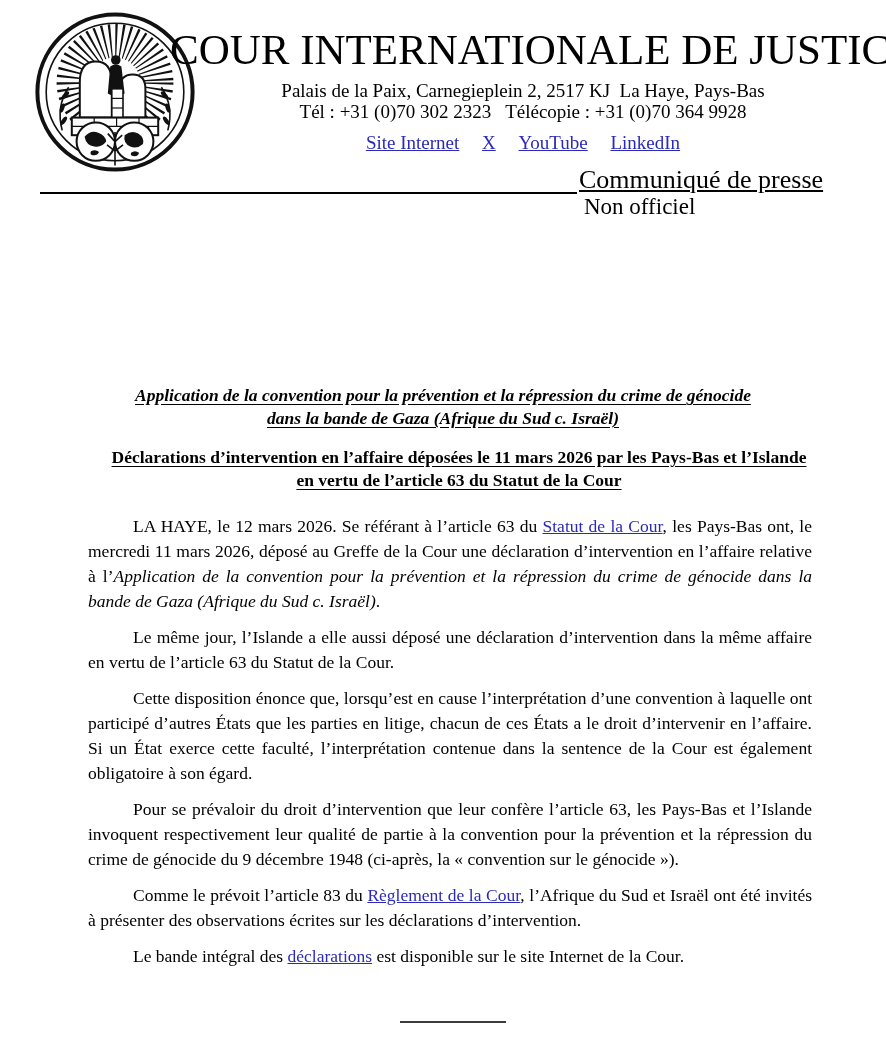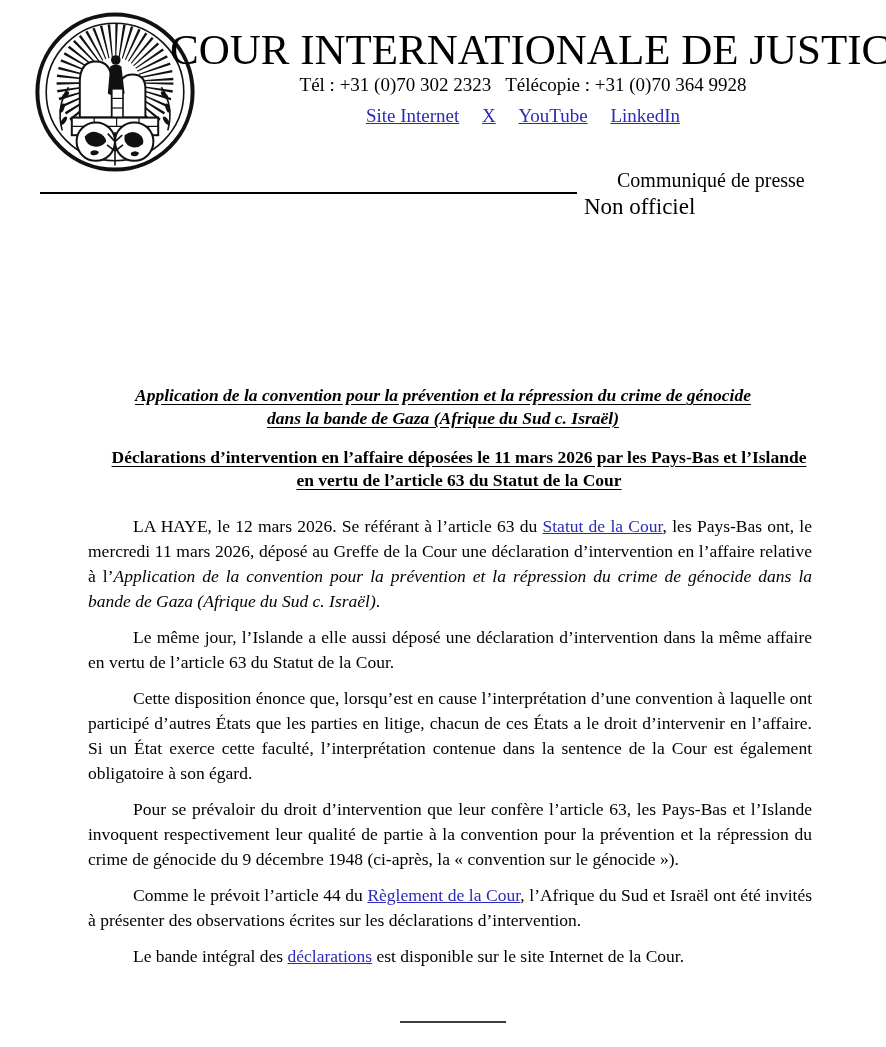--- a/index.html
+++ b/index.html
@@ -15,21 +15,21 @@
   .seal{position:absolute;left:35px;top:12px;width:160px;height:160px;}
   .header-text{position:absolute;left:170px;top:26px;width:706px;text-align:center;}
   .org-title{font-size:43px;font-weight:normal;line-height:48px;margin:0;letter-spacing:0px;white-space:nowrap;}
   .org-address{font-size:19px;line-height:21px;margin-top:6px;}
   .org-phone{font-size:19px;line-height:21px;}
   .org-links{font-size:19px;line-height:22px;margin-top:10px;}
   .org-links a{margin:0 9px;}
   a.doc-link{color:var(--link-color,#2b2ab8);text-decoration:underline;cursor:pointer;}
   
   .banner-rule{position:absolute;left:40px;top:178px;width:537px;height:14px;border-bottom:2px solid #000;}
-  .banner-title{position:absolute;left:617px;top:164px;font-size:20px;line-height:32px;white-space:nowrap;}
+  .banner-title{position:absolute;left:579px;top:164px;font-size:26px;line-height:32px;white-space:nowrap;text-decoration:underline;}
   .banner-sub{position:absolute;left:584px;top:197px;font-size:23px;line-height:20px;}
   
   .ref-block{position:absolute;left:655px;top:268px;font-size:18px;line-height:24px;}
   .ref-block sup{font-size:12px;}
   
   .case-title{position:absolute;left:78px;top:384px;width:730px;text-align:center;
     font-weight:bold;font-style:italic;font-size:17.5px;line-height:23px;}
   .subject-title{position:absolute;left:94px;top:446px;width:730px;text-align:center;
     font-weight:bold;font-size:17.5px;line-height:23px;}
   .title-line{white-space:nowrap;}
@@ -93,20 +93,21 @@
     <path d="M166 148 Q174 118 158 94" fill="none" stroke="#111" stroke-width="2"></path>
     <ellipse cx="164" cy="136" rx="6" ry="2.6" transform="rotate(55 164 136)" fill="#111"></ellipse>
     <ellipse cx="166" cy="120" rx="6" ry="2.6" transform="rotate(70 166 120)" fill="#111"></ellipse>
     <ellipse cx="162" cy="104" rx="6" ry="2.6" transform="rotate(45 162 104)" fill="#111"></ellipse>
 
     <path d="M100 192 L100 150 M100 162 L91 152 M100 162 L109 154 M100 174 L90 166 M100 174 L110 166" fill="none" stroke="#111" stroke-width="2"></path>
   </svg>
 
   <div class="header-text">
     <h1 class="org-title">COUR INTERNATIONALE DE JUSTICE</h1>
+    <div class="org-address">Palais de la Paix, Carnegieplein 2, 2517 KJ&nbsp; La Haye, Pays-Bas</div>
     <div class="org-phone">Tél : +31 (0)70 302 2323&nbsp;&nbsp; Télécopie : +31 (0)70 364 9928</div>
     <div class="org-links">
       <a class="doc-link" href="#">Site Internet</a>
       <a class="doc-link" href="#">X</a>
       <a class="doc-link" href="#">YouTube</a>
       <a class="doc-link" href="#">LinkedIn</a>
     </div>
   </div>
 
   <div class="banner-rule"></div>
@@ -122,19 +123,19 @@
   <div class="subject-title">
     <div class="title-line"><span>Déclarations d’intervention en l’affaire déposées le 11 mars 2026 par les Pays-Bas et l’Islande</span></div>
     <div class="title-line"><span>en vertu de l’article 63 du Statut de la Cour</span></div>
   </div>
 
   <div class="doc-body">
     <p><span>LA HAYE, le 12 mars 2026. Se référant à l’article 63 du </span><a href="#" class="doc-link">Statut de la Cour</a><span>, les Pays-Bas ont, le mercredi 11 mars 2026, déposé au Greffe de la Cour une déclaration d’intervention en l’affaire relative à l’</span><span class="italic">Application de la convention pour la prévention et la répression du crime de génocide dans la bande de Gaza (Afrique du Sud c. Israël)</span><span>.</span></p>
     <p><span>Le même jour, l’Islande a elle aussi déposé une déclaration d’intervention dans la même affaire en vertu de l’article 63 du Statut de la Cour.</span></p>
     <p><span>Cette disposition énonce que, lorsqu’est en cause l’interprétation d’une convention à laquelle ont participé d’autres États que les parties en litige, chacun de ces États a le droit d’intervenir en l’affaire. Si un État exerce cette faculté, l’interprétation contenue dans la sentence de la Cour est également obligatoire à son égard.</span></p>
     <p><span>Pour se prévaloir du droit d’intervention que leur confère l’article 63, les Pays-Bas et l’Islande invoquent respectivement leur qualité de partie à la convention pour la prévention et la répression du crime de génocide du 9 décembre 1948 (ci-après, la «&nbsp;convention sur le génocide&nbsp;»).</span></p>
-    <p><span>Comme le prévoit l’article 44 du </span><a href="#" class="doc-link">Règlement de la Cour</a><span>, l’Afrique du Sud et Israël ont été invités à présenter des observations écrites sur les déclarations d’intervention.</span></p>
+    <p><span>Comme le prévoit l’article 83 du </span><a href="#" class="doc-link">Règlement de la Cour</a><span>, l’Afrique du Sud et Israël ont été invités à présenter des observations écrites sur les déclarations d’intervention.</span></p>
     <p><span>Le bande intégral des </span><a href="#" class="doc-link">déclarations</a><span> est disponible sur le site Internet de la Cour.</span></p>
   </div>
 
   <div class="end-rule"></div>
 
 </div>
 
 </body></html>

